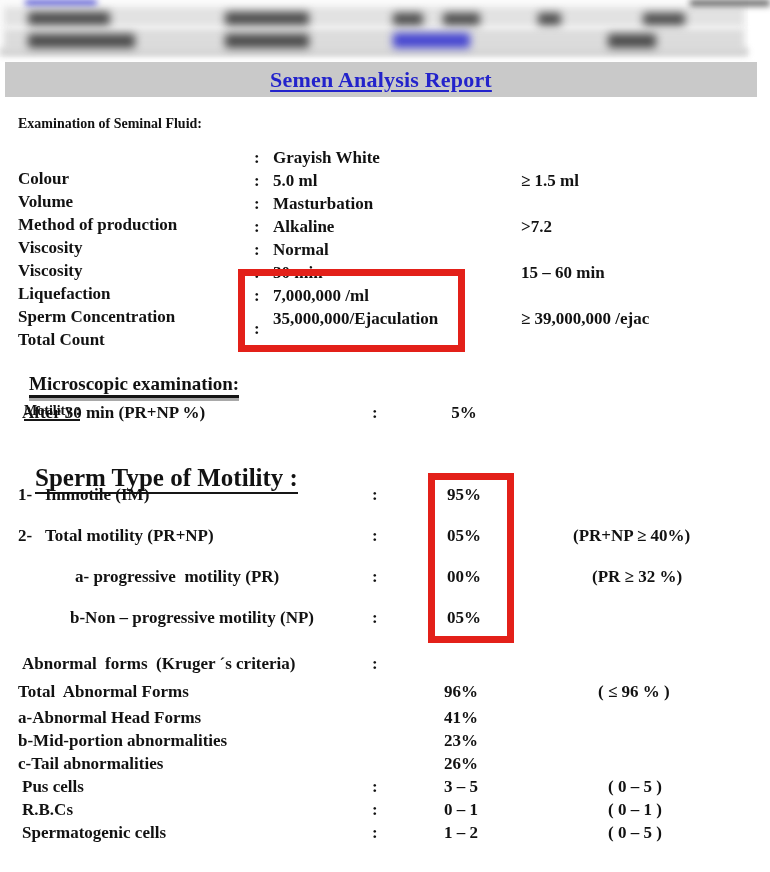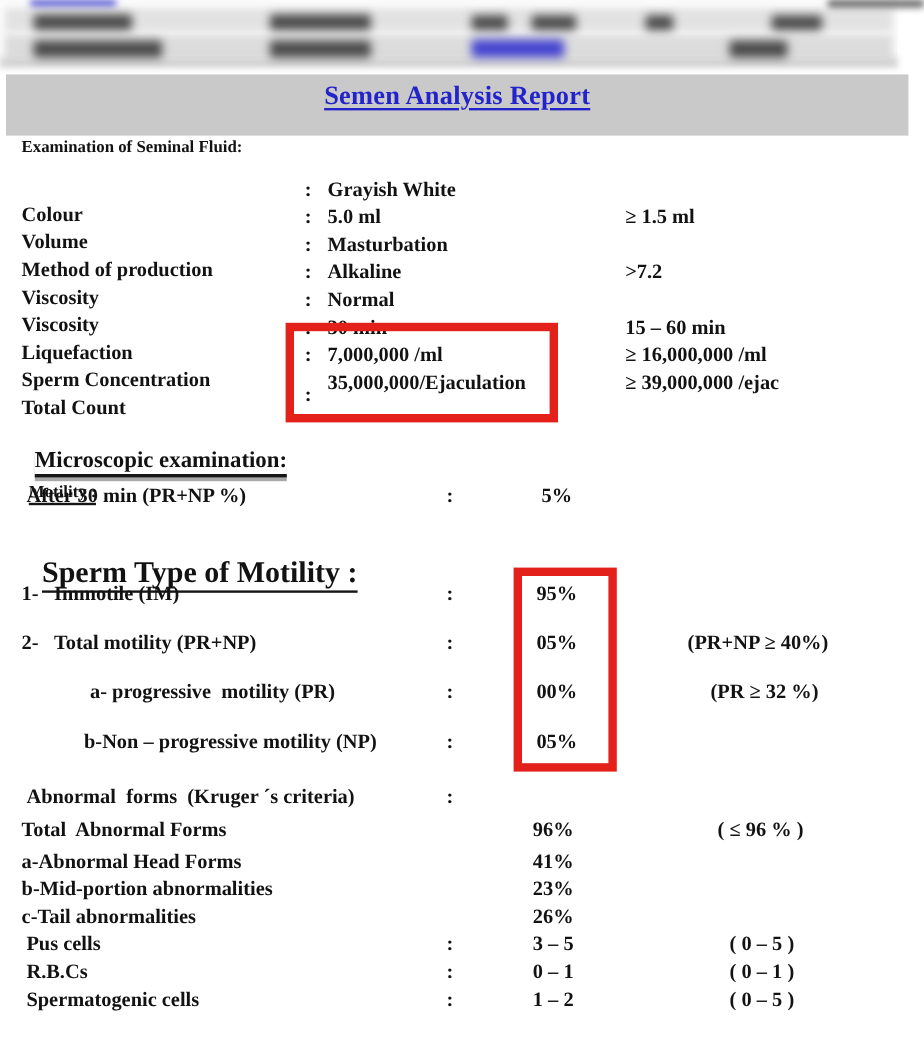--- a/index.html
+++ b/index.html
@@ -11,21 +11,21 @@
 
   
   .redhead { position:absolute; left:0; top:0; width:748px; height:57px; background:#fbfbfb; }
   .band { position:absolute; filter:blur(3px); background:#e2e2e2; }
   .blob { position:absolute; filter:blur(4px); background:#4a4a4a; border-radius:2px; }
   .blob.blue { background:#4545d0; }
   .smudge { position:absolute; filter:blur(3px); }
 
   
   .titlebar {
-    position:absolute; left:5px; top:62px; width:752px; height:51px;
+    position:absolute; left:5px; top:62px; width:752px; height:35px;
     background:#c9c9c9; text-align:center;
   }
   .titlebar .title {
     display:inline-block; line-height:35px; font-size:22px; letter-spacing:.2px;
     color:#2323cb; text-decoration:underline; text-decoration-thickness:2px; text-underline-offset:3px;
   }
 
   
   .row { position:absolute; left:0; width:770px; height:23px; line-height:23px; font-size:17px; }
   .lbl, .val, .ref, .colon, .num { position:absolute; white-space:pre; }
@@ -112,21 +112,20 @@
   <div class="row fluid" style="top:261px">
     <span class="lbl">Liquefaction</span>
     <span class="colon">:</span>
     <span class="val">30 min</span>
     <span class="ref">15 – 60 min</span>
   </div>
   <div class="row fluid" style="top:284px">
     <span class="lbl">Sperm Concentration</span>
     <span class="colon">:</span>
     <span class="val">7,000,000 /ml</span>
-    <span class="ref">≥ 16,000,000 /ml</span>
   </div>
   <div class="row fluid" style="top:307px">
     <span class="lbl">Total Count</span>
     <span class="colon drop">:</span>
     <span class="val">35,000,000/Ejaculation</span>
     <span class="ref">≥ 39,000,000 /ejac</span>
   </div>
 
   <div class="redbox" style="left:238px;top:269px;width:227px;height:83px;"></div>
 

